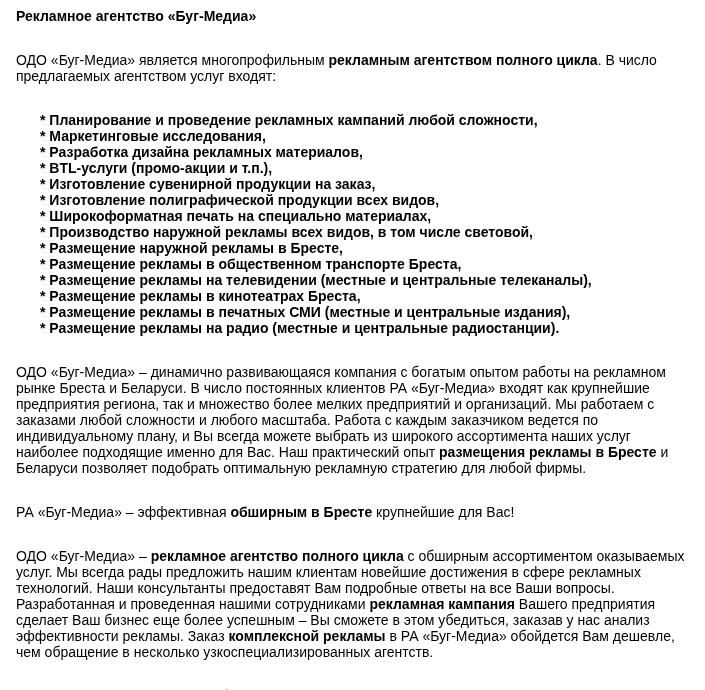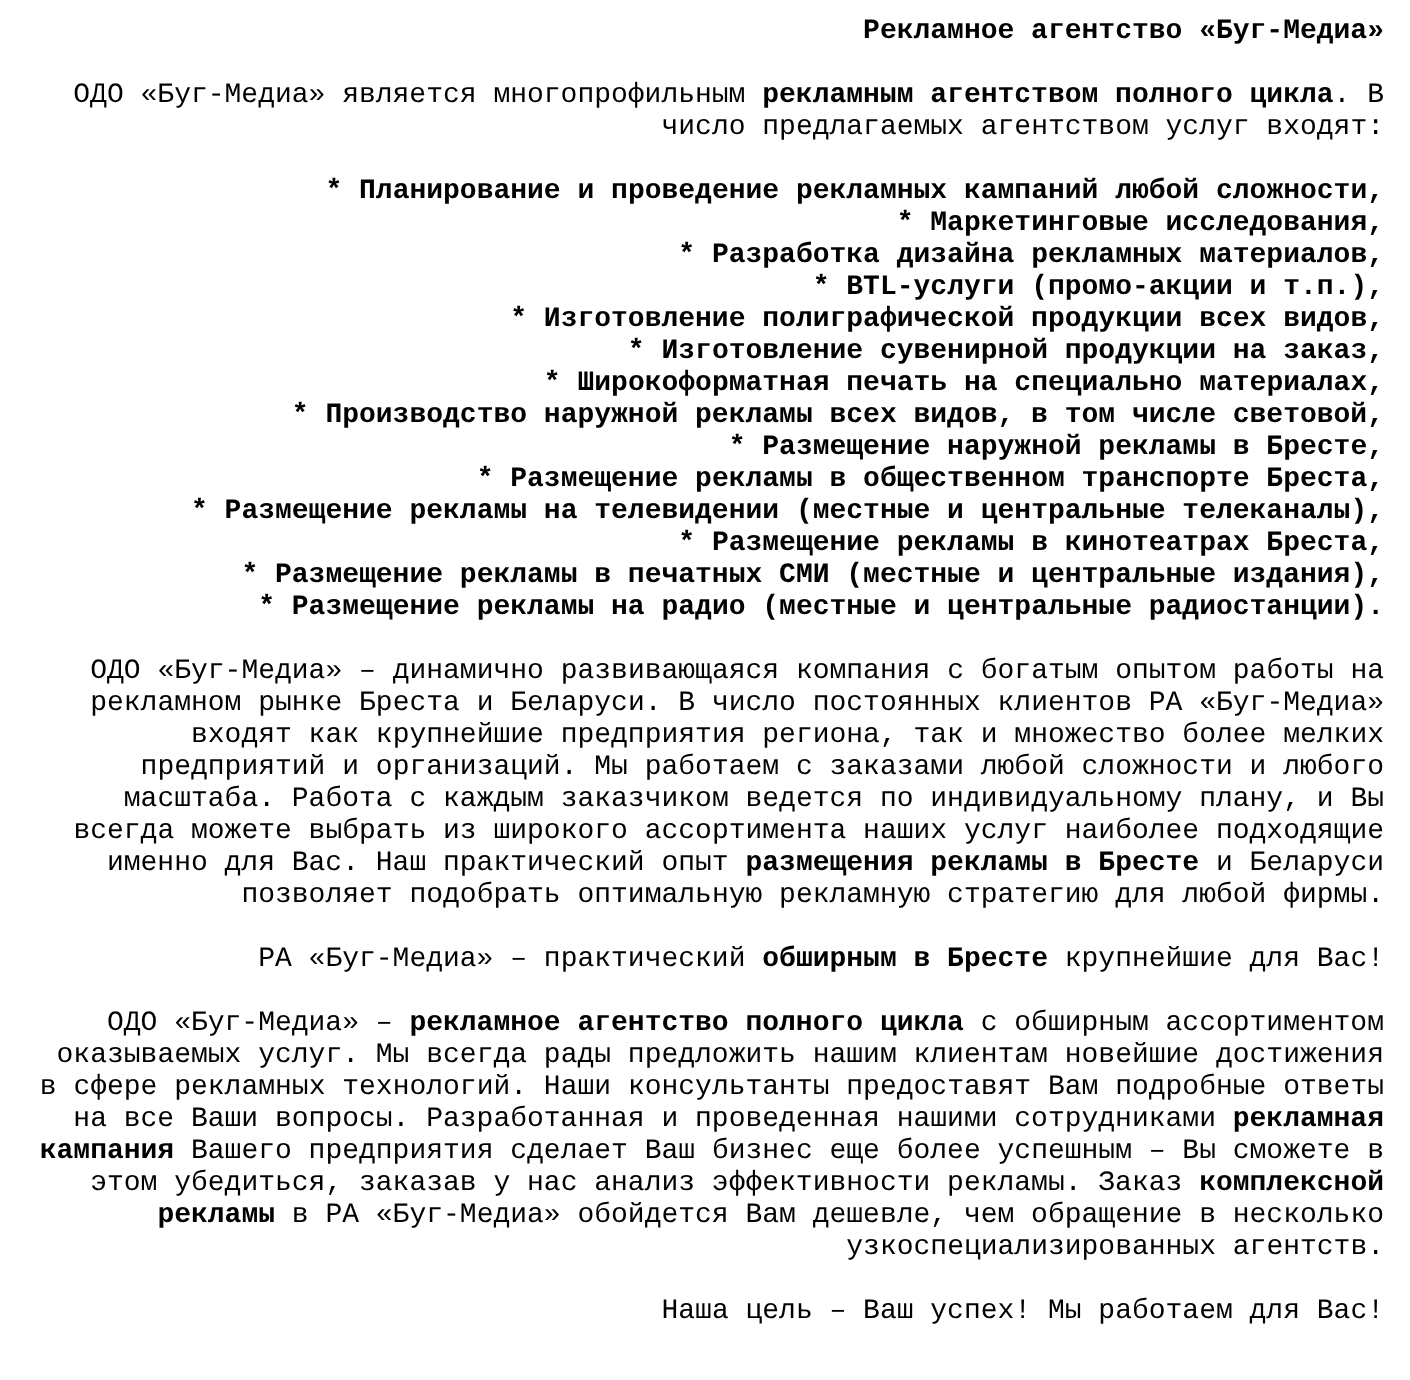--- a/index.html
+++ b/index.html
@@ -8,36 +8,36 @@
     background: #ffffff;
   }
   .page {
     box-sizing: border-box;
     width: 705px;
     height: 690px;
     padding: 8px 13px 8px 16px;
     overflow: hidden;
     background: #ffffff;
     color: #000000;
-    font-family: Liberation Mono, monospace;
+    font-family: Liberation Sans, sans-serif;
     font-size: 14px;
     line-height: 16px;
-    text-align: right;
+    text-align: left;
   }
   .doc {
     width: 676px;
   }
   h1.doc-title {
     font-size: 14px;
     line-height: 16px;
     font-weight: bold;
     margin: 0 0 16px 0;
   }
   p.para {
-    margin: 16px 0;
+    margin: 28px 0;
   }
   .services {
     margin: 16px 0;
     padding-left: 24px;
     font-weight: bold;
   }
   .list-item {
     line-height: 16px;
     white-space: nowrap;
   }
@@ -51,34 +51,34 @@
 
     <h1 class="doc-title">Рекламное агентство «Буг-Медиа»</h1>
 
     <p class="para"><span>ОДО «Буг-Медиа» является многопрофильным </span><b>рекламным агентством полного цикла</b><span>. В число предлагаемых агентством услуг входят:</span></p>
 
     <div class="services">
         <div class="list-item"><span>* </span><span>Планирование и проведение рекламных кампаний любой сложности,</span></div>
         <div class="list-item"><span>* </span><span>Маркетинговые исследования,</span></div>
         <div class="list-item"><span>* </span><span>Разработка дизайна рекламных материалов,</span></div>
         <div class="list-item"><span>* </span><span>BTL-услуги (промо-акции и т.п.),</span></div>
+        <div class="list-item"><span>* </span><span>Изготовление сувенирной продукции на заказ,</span></div>
         <div class="list-item"><span>* </span><span>Изготовление полиграфической продукции всех видов,</span></div>
-        <div class="list-item"><span>* </span><span>Изготовление сувенирной продукции на заказ,</span></div>
         <div class="list-item"><span>* </span><span>Широкоформатная печать на специально материалах,</span></div>
         <div class="list-item"><span>* </span><span>Производство наружной рекламы всех видов, в том числе световой,</span></div>
         <div class="list-item"><span>* </span><span>Размещение наружной рекламы в Бресте,</span></div>
         <div class="list-item"><span>* </span><span>Размещение рекламы в общественном транспорте Бреста,</span></div>
         <div class="list-item"><span>* </span><span>Размещение рекламы на телевидении (местные и центральные телеканалы),</span></div>
         <div class="list-item"><span>* </span><span>Размещение рекламы в кинотеатрах Бреста,</span></div>
         <div class="list-item"><span>* </span><span>Размещение рекламы в печатных СМИ (местные и центральные издания),</span></div>
         <div class="list-item"><span>* </span><span>Размещение рекламы на радио (местные и центральные радиостанции).</span></div>
       </div>
 
     <p class="para"><span>ОДО «Буг-Медиа» – динамично развивающаяся компания с богатым опытом работы на рекламном рынке Бреста и Беларуси. В число постоянных клиентов РА «Буг-Медиа» входят как крупнейшие предприятия региона, так и множество более мелких предприятий и организаций. Мы работаем с заказами любой сложности и любого масштаба. Работа с каждым заказчиком ведется по индивидуальному плану, и Вы всегда можете выбрать из широкого ассортимента наших услуг наиболее подходящие именно для Вас. Наш практический опыт </span><b>размещения рекламы в Бресте</b><span> и Беларуси позволяет подобрать оптимальную рекламную стратегию для любой фирмы.</span></p>
 
-    <p class="para"><span>РА «Буг-Медиа» – практический </span><b>обширным в Бресте</b><span> крупнейшие для Вас!</span></p>
+    <p class="para"><span>РА «Буг-Медиа» – эффективная </span><b>обширным в Бресте</b><span> крупнейшие для Вас!</span></p>
 
     <p class="para"><span>ОДО «Буг-Медиа» – </span><b>рекламное агентство полного цикла</b><span> с обширным ассортиментом оказываемых услуг. Мы всегда рады предложить нашим клиентам новейшие достижения в сфере рекламных технологий. Наши консультанты предоставят Вам подробные ответы на все Ваши вопросы. Разработанная и проведенная нашими сотрудниками </span><b>рекламная кампания</b><span> Вашего предприятия сделает Ваш бизнес еще более успешным – Вы сможете в этом убедиться, заказав у нас анализ эффективности рекламы. Заказ </span><b>комплексной рекламы</b><span> в РА «Буг-Медиа» обойдется Вам дешевле, чем обращение в несколько узкоспециализированных агентств.</span></p>
 
     <p class="para"><span>Наша цель – Ваш успех! Мы работаем для Вас!</span></p>
 
   </div>
 </div>
 
 </body></html>

